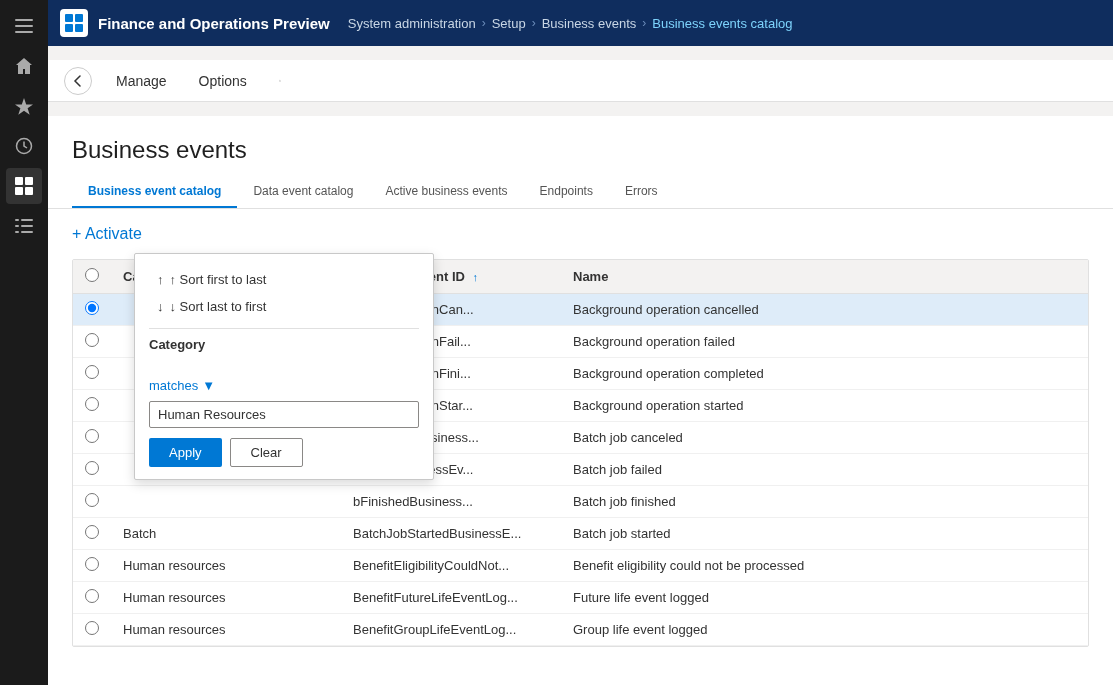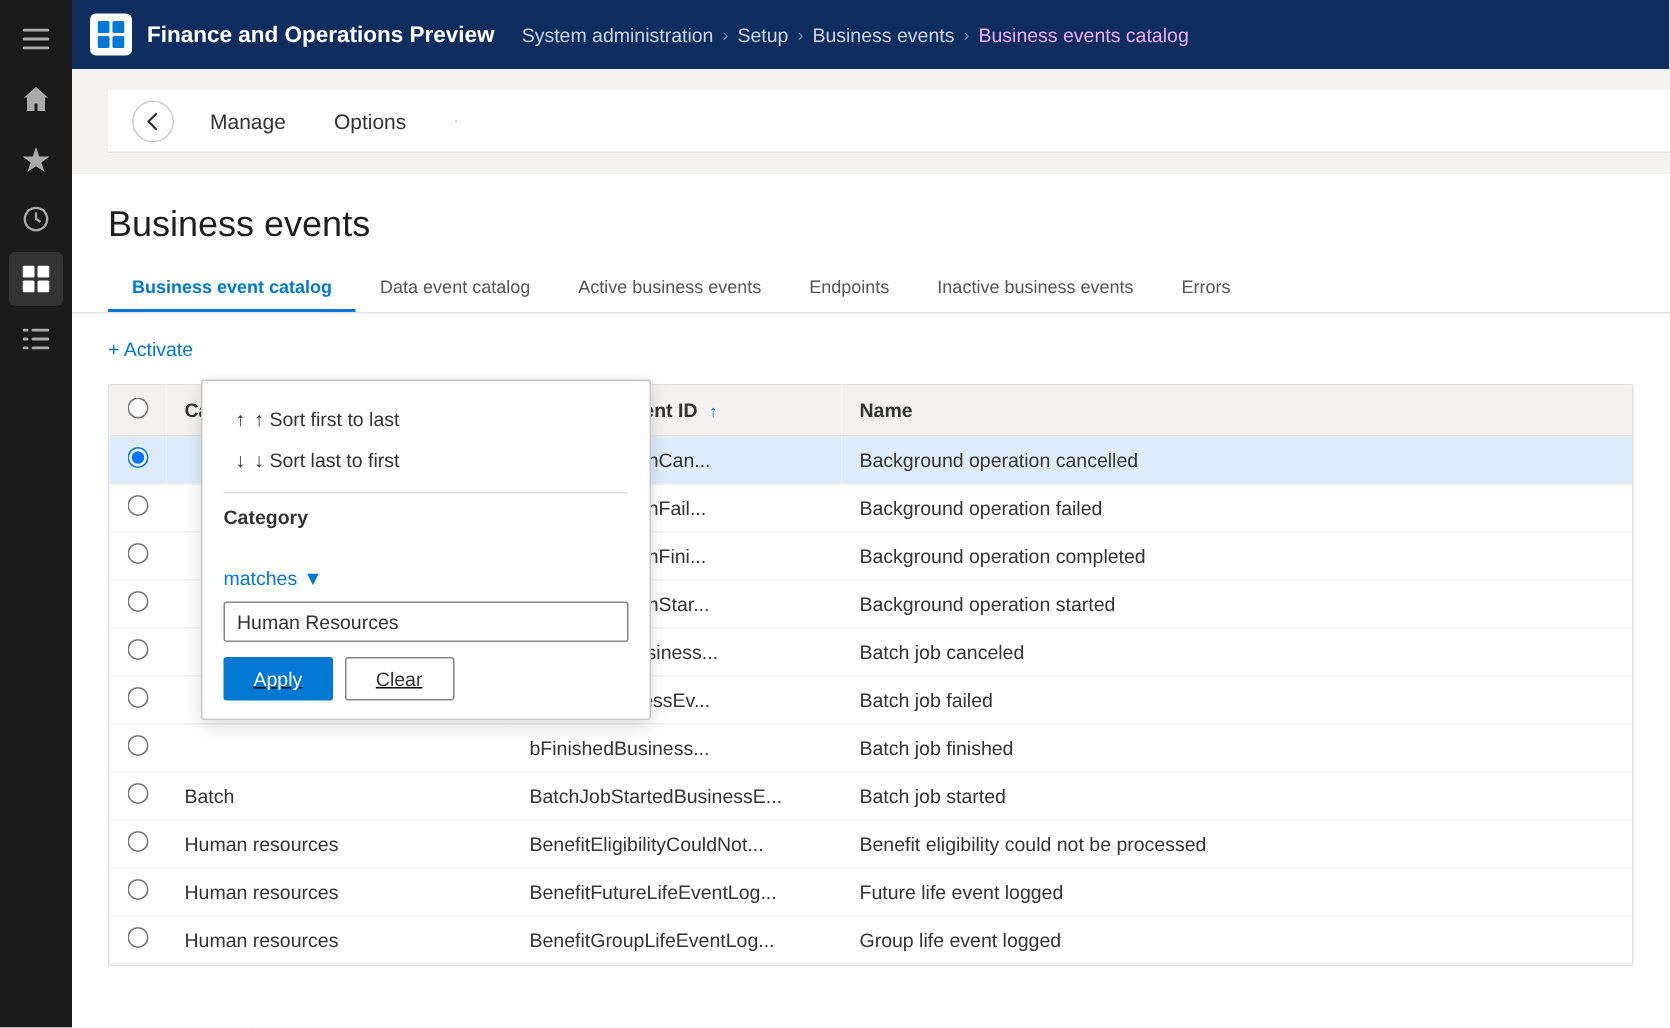--- a/index.html
+++ b/index.html
@@ -33,32 +33,31 @@
     }
     .breadcrumb {
       display: flex;
       align-items: flex-start;
       gap: 6px;
       color: #c8d6e5;
       font-size: 13px;
     }
     .breadcrumb-sep { color: #6b8cba; font-size: 12px; }
     .breadcrumb-item { color: #c8d6e5; }
-    .breadcrumb-item.last { color: #f0abfc; }
+    .breadcrumb-item.last { color: #7dd3fc; }
 
     
     .toolbar {
       display: flex;
       align-items: center;
       background: #ffffff;
       border-bottom: 1px solid #e0e0e0;
       height: 44px;
       padding: 0 16px;
       gap: 16px;
-      margin-left: 24px;
     }
     .toolbar-btn {
       background: none;
       border: none;
       cursor: pointer;
       font-size: 14px;
       color: #333;
       padding: 4px 8px;
       display: flex; align-items: center; gap: 4px;
     }
@@ -125,21 +124,21 @@
     }
 
     .activate-btn {
       display: inline-flex;
       align-items: center;
       gap: 4px;
       color: #0078d4;
       background: none;
       border: none;
       cursor: pointer;
-      font-size: 13px;
+      font-size: 16px;
       margin-bottom: 12px;
       padding: 4px 0;
     }
 
     
     .table-container {
       border: 1px solid #e0e0e0;
       border-radius: 2px;
       overflow: hidden;
       position: relative;
@@ -241,21 +240,20 @@
       border-radius: 2px;
       padding: 5px 8px;
       font-size: 13px;
       color: #333;
       outline: none;
       margin-bottom: 10px;
     }
     .filter-buttons {
       display: flex;
       gap: 8px;
-      text-decoration: underline;
     }
     .btn-apply {
       background: #0078d4;
       color: white;
       border: none;
       padding: 6px 20px;
       border-radius: 2px;
       cursor: pointer;
       font-size: 13px;
     }
@@ -396,21 +394,20 @@
     <div class="main">
       <div class="page-header">
         <h1 class="page-title">Business events</h1>
       </div>
 
       <div class="tabs">
         <div class="tab active">Business event catalog</div>
         <div class="tab">Data event catalog</div>
         <div class="tab">Active business events</div>
         <div class="tab">Endpoints</div>
-        <div class="tab">Inactive business events</div>
         <div class="tab">Errors</div>
       </div>
 
       <div class="content">
         <button class="activate-btn">+ Activate</button>
 
         
         <div class="table-container">
           <table>
             <thead>

